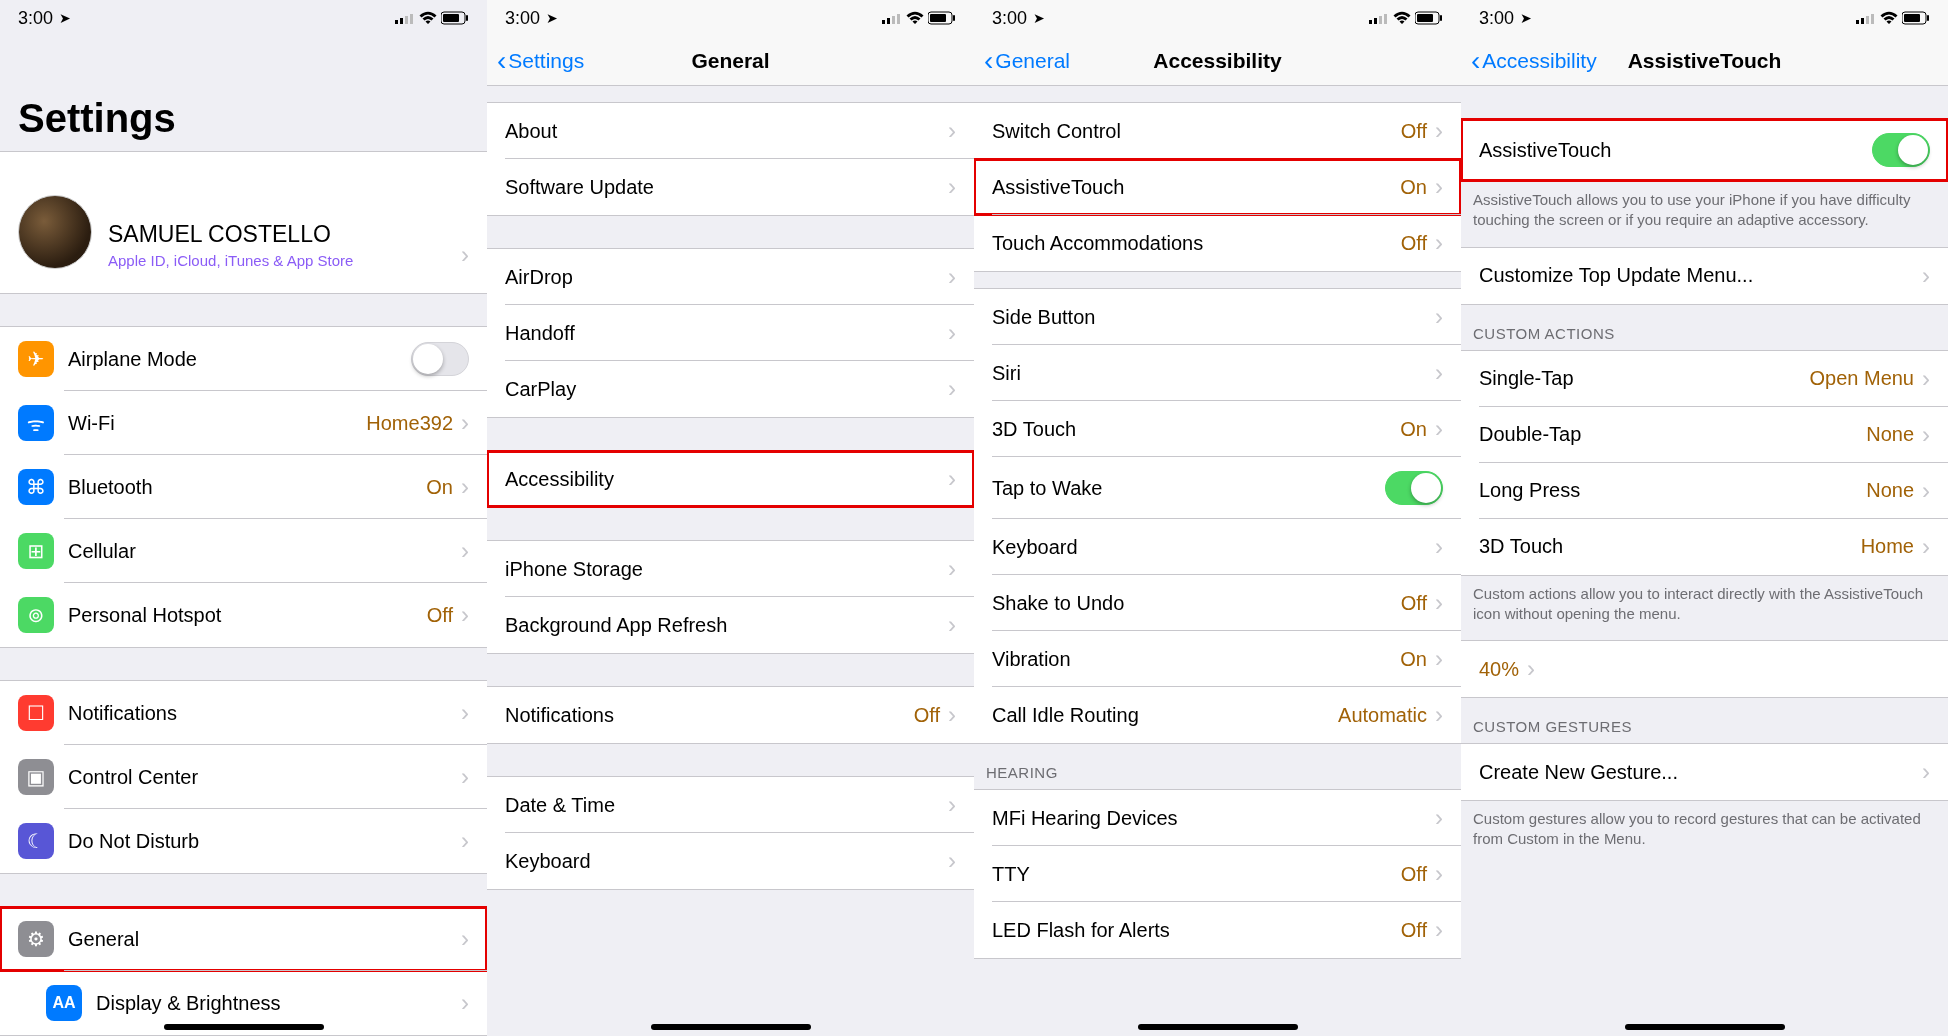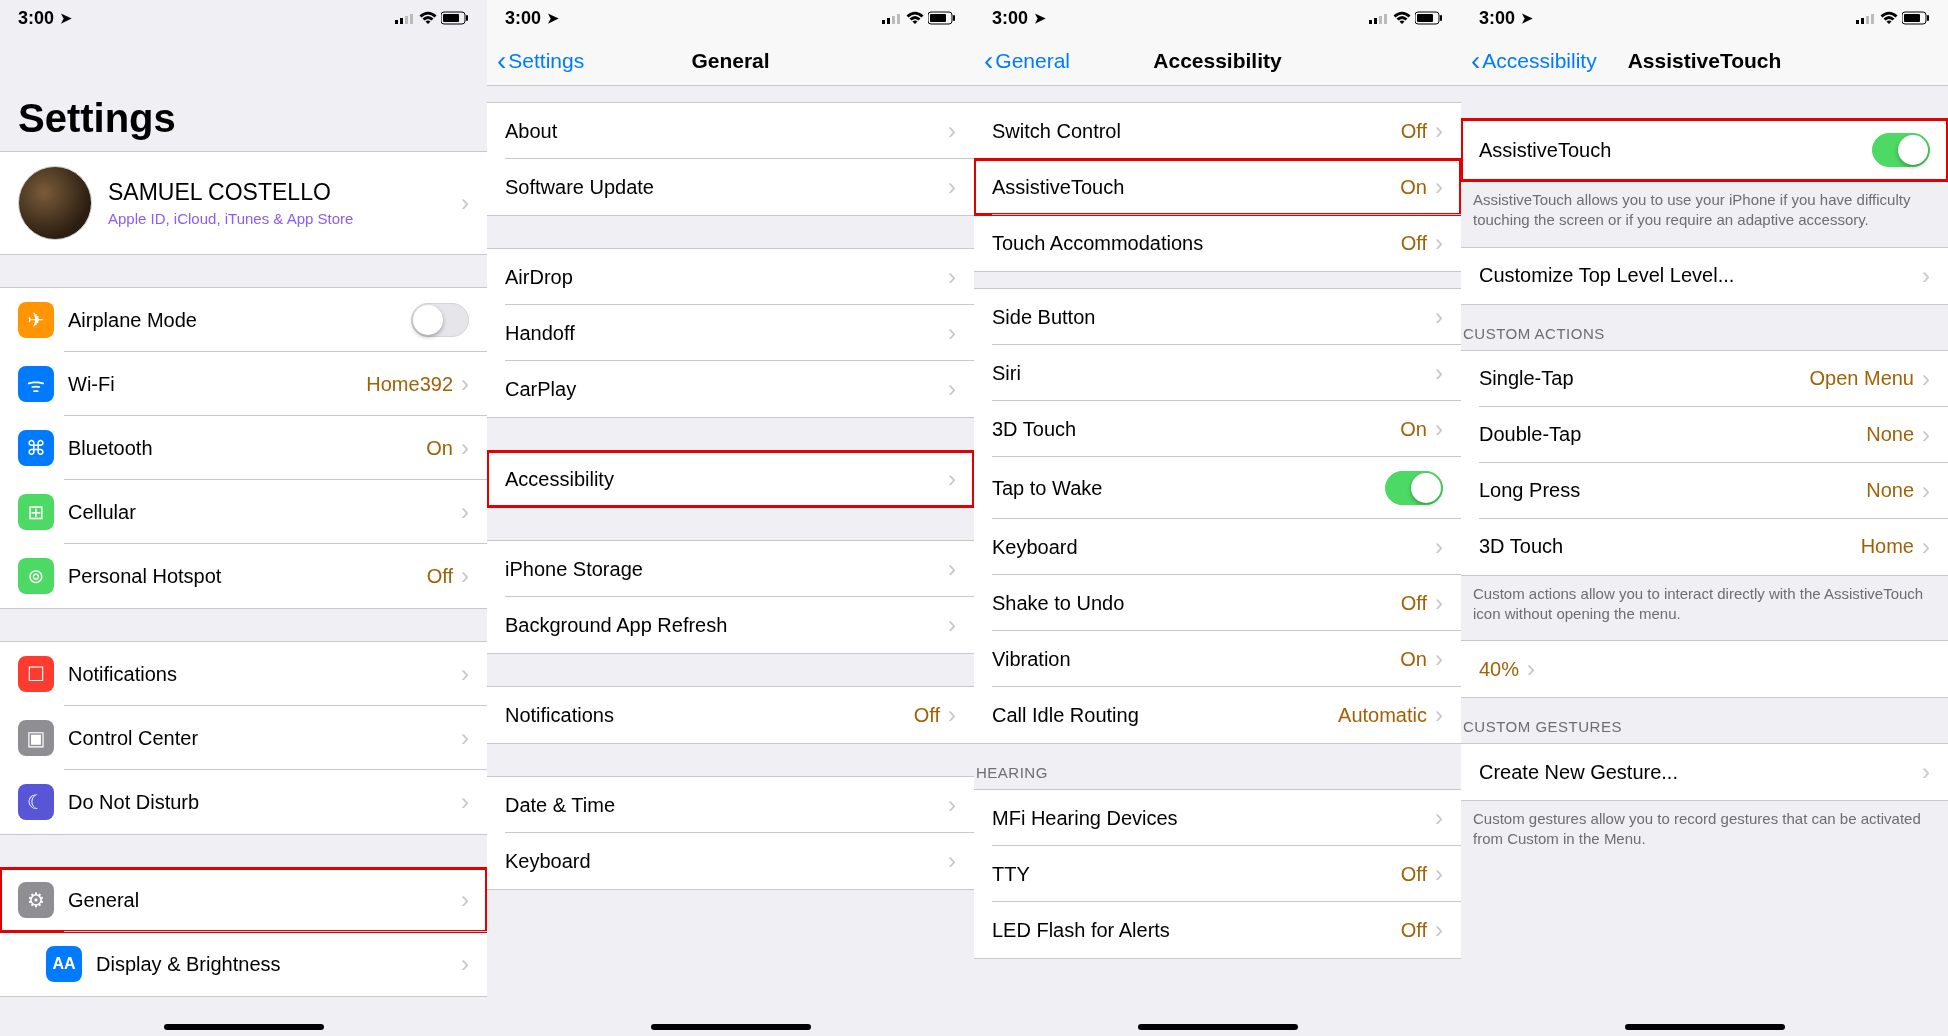--- a/index.html
+++ b/index.html
@@ -19,21 +19,21 @@
   overflow: hidden;
   flex-shrink: 0;
 }
 .status-bar {
   height: 36px;
   display: flex;
   justify-content: space-between;
   align-items: center;
   padding: 0 18px;
   font-size: 18px;
-  font-weight: 700;
+  font-weight: 400;
   background: #f8f8f8;
 }
 .phone:first-child .status-bar { background:#efeff4; }
 .status-left { display: flex; align-items: center; gap: 6px; }
 .status-right { display: flex; align-items: center; gap: 4px; }
 .location-icon { font-size: 14px; }
 .nav-bar {
   height: 50px;
   display: flex;
   align-items: center;
@@ -61,21 +61,21 @@
   font-size: 40px;
   font-weight: 700;
   padding: 60px 18px 10px;
 }
 .content { overflow-y: auto; height: calc(100% - 36px); }
 .phone .content.with-nav { height: calc(100% - 86px); }
 .section { background: #fff; border-top: 1px solid #c8c7cc; border-bottom: 1px solid #c8c7cc; }
 .section-header {
   font-size: 15px;
   color: #6d6d72;
-  padding: 20px 2px 8px;
+  padding: 20px 12px 8px;
   text-transform: uppercase;
   letter-spacing: 0.5px;
 }
 .section-footer {
   font-size: 15px;
   color: #6d6d72;
   padding: 8px 12px 16px;
   line-height: 1.35;
 }
 .row {
@@ -104,21 +104,21 @@
   align-items: center;
   justify-content: center;
   color: #fff;
   font-size: 20px;
 }
 .row-label { flex: 1; color: #000; }
 .row-value { color: #a16207; font-size: 20px; margin-right: 8px; }
 .chevron { color: #c7c7cc; font-size: 24px; font-weight: 300; }
 .gap { height: 32px; }
 .gap-sm { height: 16px; }
-.profile-row { padding: 14px 18px; display: flex; align-items: center; background:#fff; min-height:94px; position:relative;}
+.profile-row { padding: 24px 18px; display: flex; align-items: flex-end; background:#fff; min-height:94px; position:relative;margin-top:19px;}
 .profile-row::after { display:none;}
 .avatar {
   width: 74px; height: 74px; border-radius: 50%;
   background: radial-gradient(circle at 35% 35%, #7a5c3a, #2b1d10 70%);
   margin-right: 16px;
   border: 1px solid #ccc;
 }
 .profile-text { flex: 1; }
 .profile-name { font-size: 23px; font-weight: 400; }
 .profile-sub { font-size: 15px; color: #8b5cf6; margin-top: 4px; }
@@ -528,21 +528,21 @@
         <div class="row highlight">
           <span class="row-label">AssistiveTouch</span>
           <div class="toggle on">
             <div class="toggle-knob"></div>
           </div>
         </div>
       </div>
     <div class="section-footer">AssistiveTouch allows you to use your iPhone if you have difficulty touching the screen or if you require an adaptive accessory.</div>
     <div class="section" id="p4g2">
         <div class="row">
-          <span class="row-label">Customize Top Level Level...</span>
+          <span class="row-label">Customize Top Update Menu...</span>
           <span class="chevron">›</span>
         </div>
       </div>
     <div class="section-header">CUSTOM ACTIONS</div>
     <div class="section" id="p4g3">
         <div class="row">
           <span class="row-label">Single-Tap</span>
           <span class="row-value">Open Menu</span>
           <span class="chevron">›</span>
         </div>

